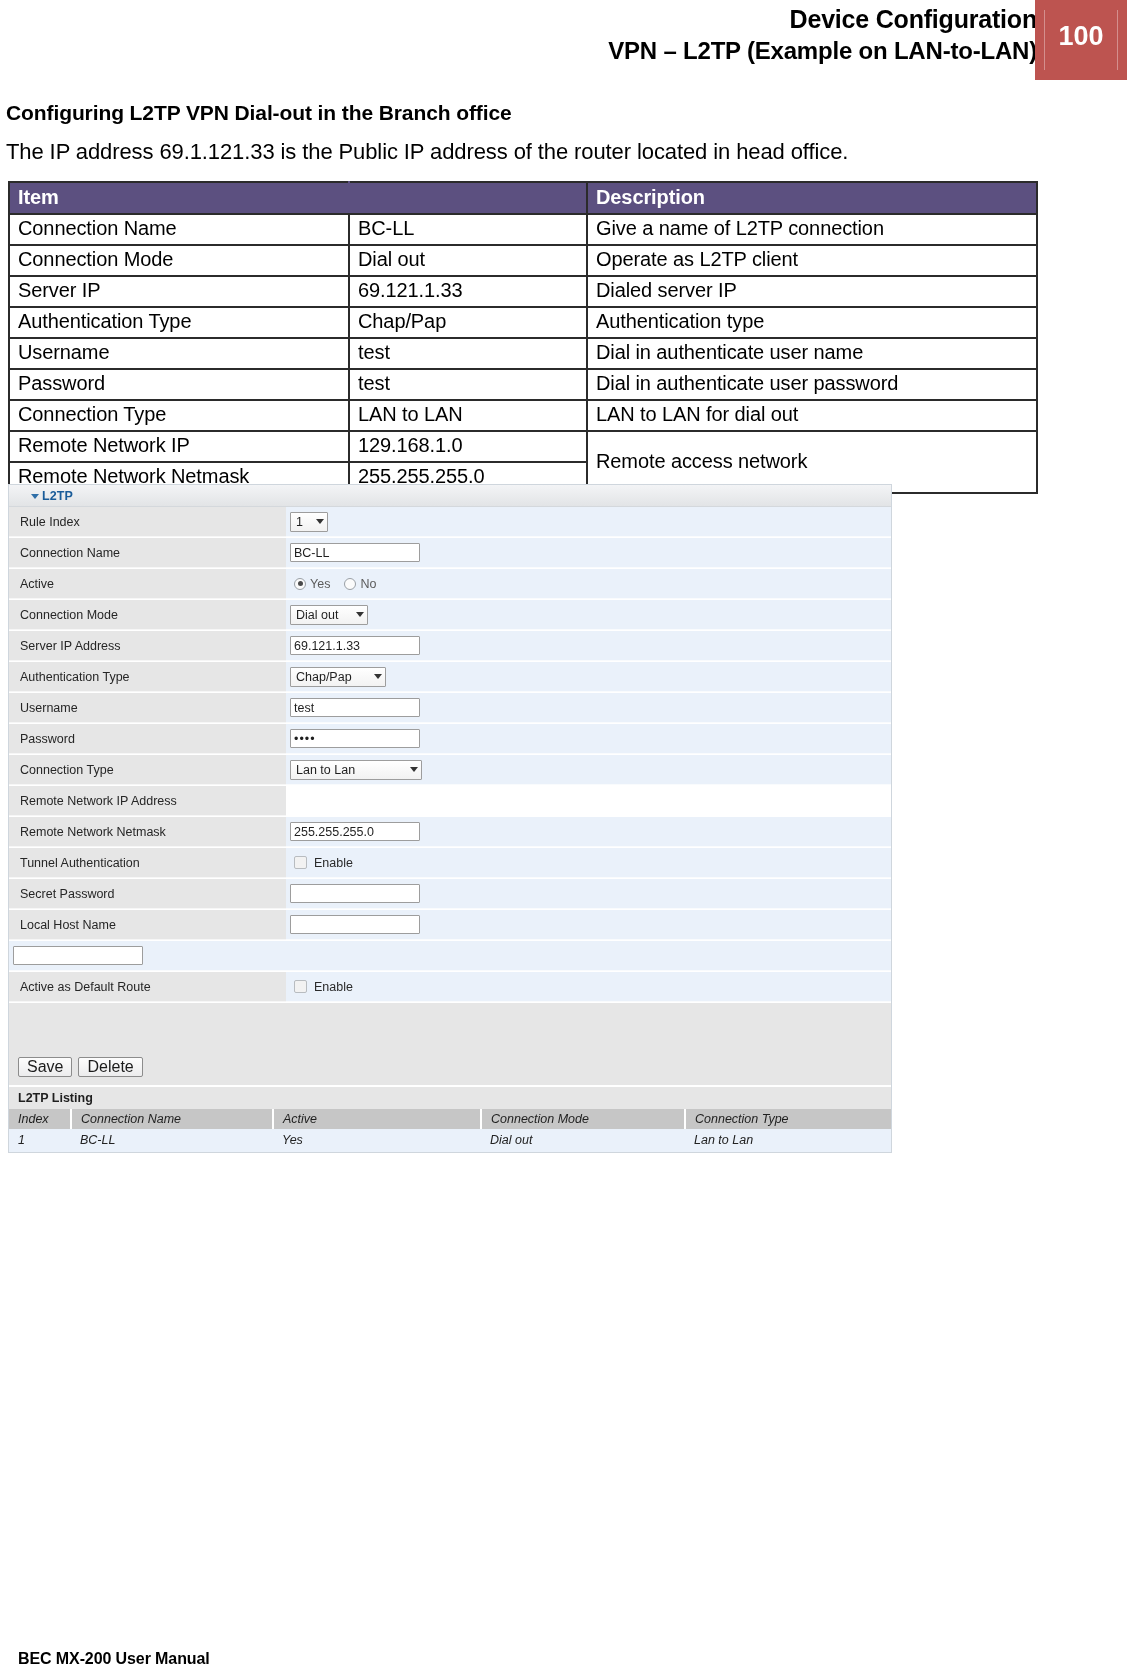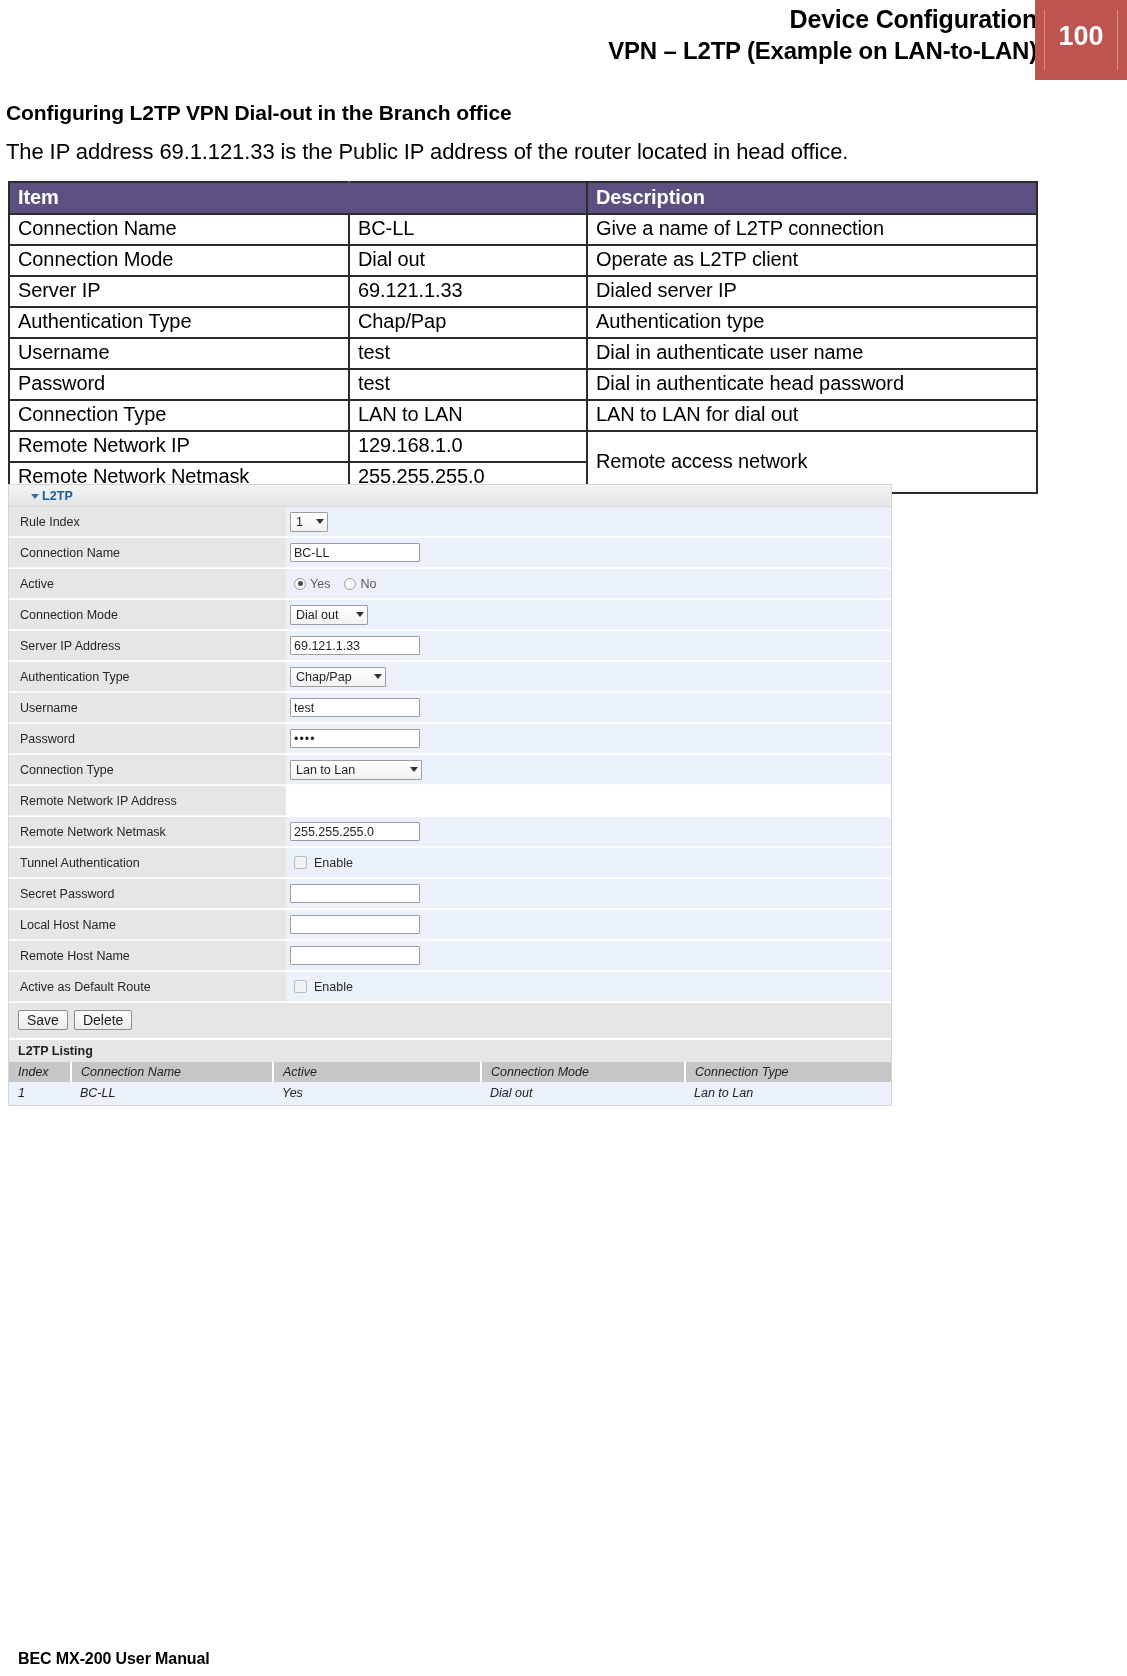--- a/index.html
+++ b/index.html
@@ -244,28 +244,29 @@
     display: flex;
     gap: 6px;
     border-bottom: 1px solid #ffffff;
   }
   .btn {
     min-width: 46px;
     height: 20px;
     border: 1px solid #8c8c8c;
     background: linear-gradient(#fdfdfd, #ececed);
     font-family: "Liberation Sans", sans-serif;
-    font-size: 14px;
+    font-size: 16px;
     color: #1c1c1c;
     padding: 0 8px;
     border-radius: 2px;
     cursor: pointer;
     display: inline-flex;
     align-items: center;
     justify-content: center;
+    margin-top: 47px;
   }
 
   .listing-title {
     background: #e6e6e6;
     font-weight: bold;
     font-size: 12.5px;
     color: #1f1f1f;
     padding: 4px 0 4px 9px;
     border-top: 1px solid #ffffff;
   }
@@ -362,21 +363,21 @@
       <td>Authentication type</td>
     </tr>
     <tr>
       <td>Username</td>
       <td>test</td>
       <td>Dial in authenticate user name</td>
     </tr>
     <tr>
       <td>Password</td>
       <td>test</td>
-      <td>Dial in authenticate head password</td>
+      <td>Dial in authenticate user password</td>
     </tr>
     <tr>
       <td>Connection Type</td>
       <td>LAN to LAN</td>
       <td>LAN to LAN for dial out</td>
     </tr>
     <tr>
       <td>Remote Network IP</td>
       <td>129.168.1.0</td>
       <td rowspan="2">Remote access network</td>
@@ -508,21 +509,20 @@
   </div>
 
   <div class="frow">
     <div class="flabel">Local Host Name</div>
     <div class="fval">
       <input class="tbox" value="" style="">
     </div>
   </div>
 
   <div class="frow">
-    <div class="flabel">Remote Host Name</div>
     <div class="fval">
       <input class="tbox" value="" style="">
     </div>
   </div>
 
   <div class="frow">
     <div class="flabel">Active as Default Route</div>
     <div class="fval">
       <div class="check-group">
         <span class="cb"></span>

